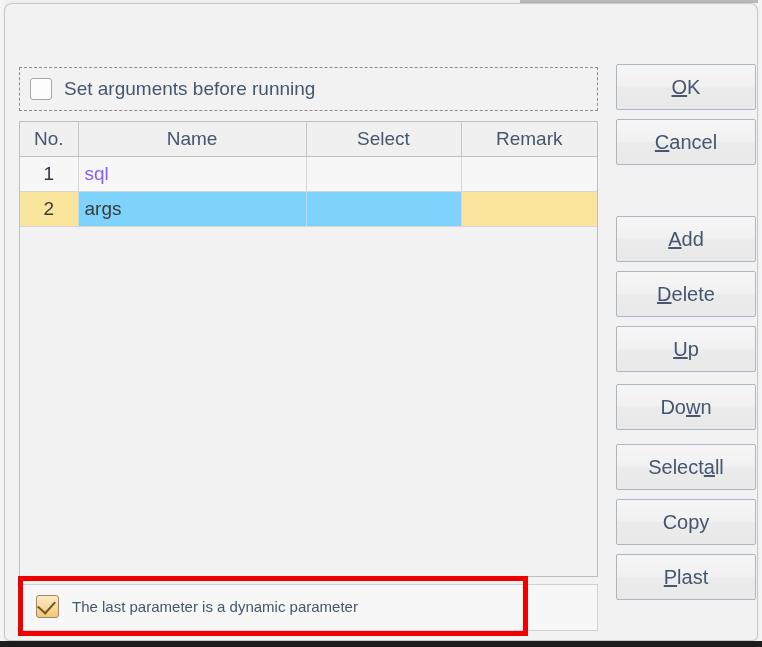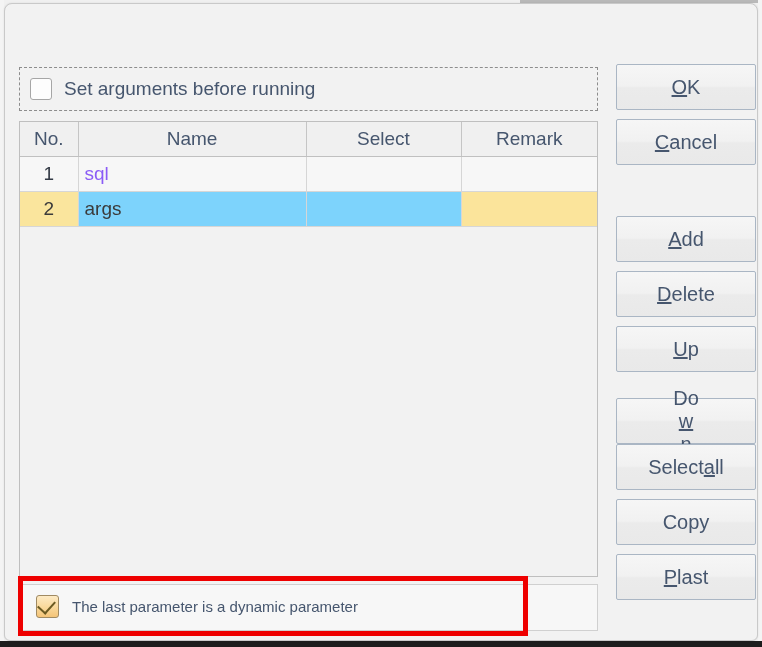--- a/index.html
+++ b/index.html
@@ -346,21 +346,21 @@
     <div class="btn" style="top:267px;">
       <span></span>
         <span class="mn">D</span>
         <span>elete</span>
     </div>
     <div class="btn" style="top:322px;">
       <span></span>
         <span class="mn">U</span>
         <span>p</span>
     </div>
-    <div class="btn" style="top:394px;flex-direction:column;">
+    <div class="btn" style="top:380px;">
       <span>Do</span>
         <span class="mn">w</span>
         <span>n</span>
     </div>
     <div class="btn" style="top:495px;">
       <span>Copy</span>
         <span class="mn"></span>
         <span></span>
     </div>
     <div class="btn" style="top:440px;">

